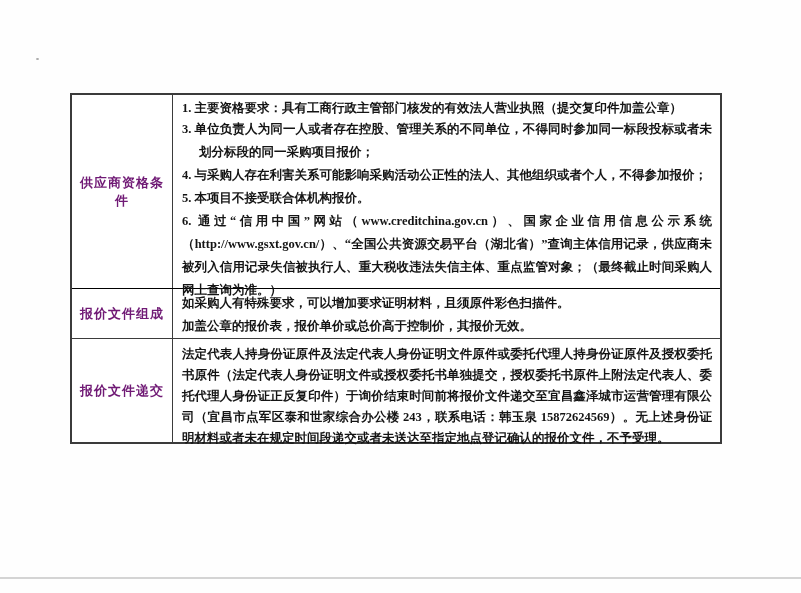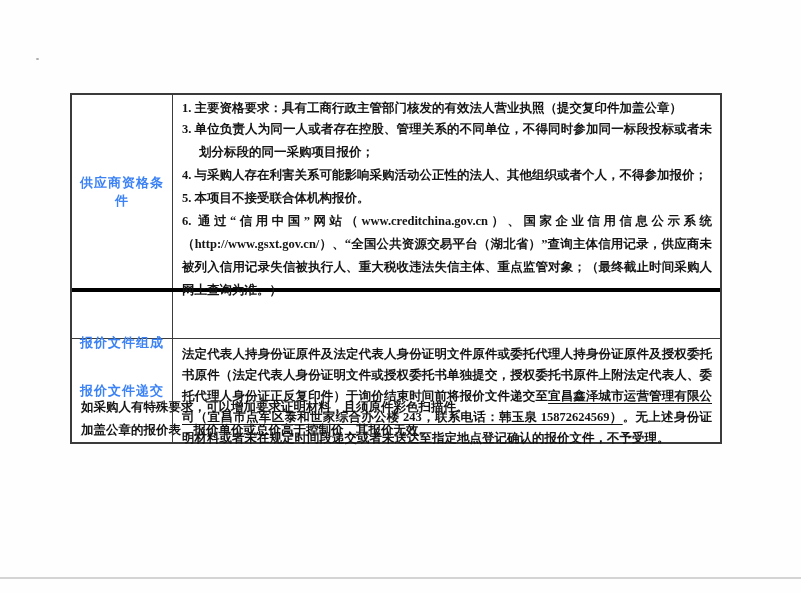--- a/index.html
+++ b/index.html
@@ -27,48 +27,47 @@
   .doc-table{
     position:absolute;left:70px;top:93px;width:652px;height:351px;
     border:2px solid #3b3b3b;
     box-sizing:border-box;
     background:#fff;
   }
   .t-row{
     display:flex;box-sizing:border-box;
   }
   .t-row.r1{height:193px;}
-  .t-row.r2{height:50px;border-top:4px solid #000000;flex-direction:column;}
+  .t-row.r2{height:50px;border-top:1px solid #000000;}
   .t-row.r3{height:104px;border-top:1px solid #3b3b3b;}
   .t-label{
     width:101px;flex:0 0 101px;
     border-right:1px solid #3b3b3b;
     display:flex;align-items:center;justify-content:center;
     box-sizing:border-box;
     font-family:"Liberation Sans","DejaVu Sans",sans-serif;
-    font-weight:bold;font-size:13px;color:#3b82f6;
+    font-weight:bold;font-size:13px;color:#701a75;
     text-align:center;letter-spacing:1px;
     padding:0 4px;
   }
   .t-content{
     flex:1;box-sizing:border-box;
     padding:4px 8px 3px 9px;
     font-size:12.5px;line-height:23px;
     font-weight:600;
     text-align:justify;
     color:#141414;
   }
   .t-content p{margin:0;}
   .p-tight{line-height:19px;}
   .p-small{font-size:11px;line-height:19px;margin-bottom:9px !important;}
   .p-hang{padding-left:17px;text-indent:-17px;}
   .r3 .t-content{line-height:21px;padding-top:5px;}
   .r2 .t-content{padding-top:3px;}
   .u{
-    text-decoration:underline;
     text-underline-offset:3px;
     text-decoration-thickness:1px;
   }
 </style>
 </head>
 <body>
 
 <div class="page">
 
   <span class="speck"></span>

